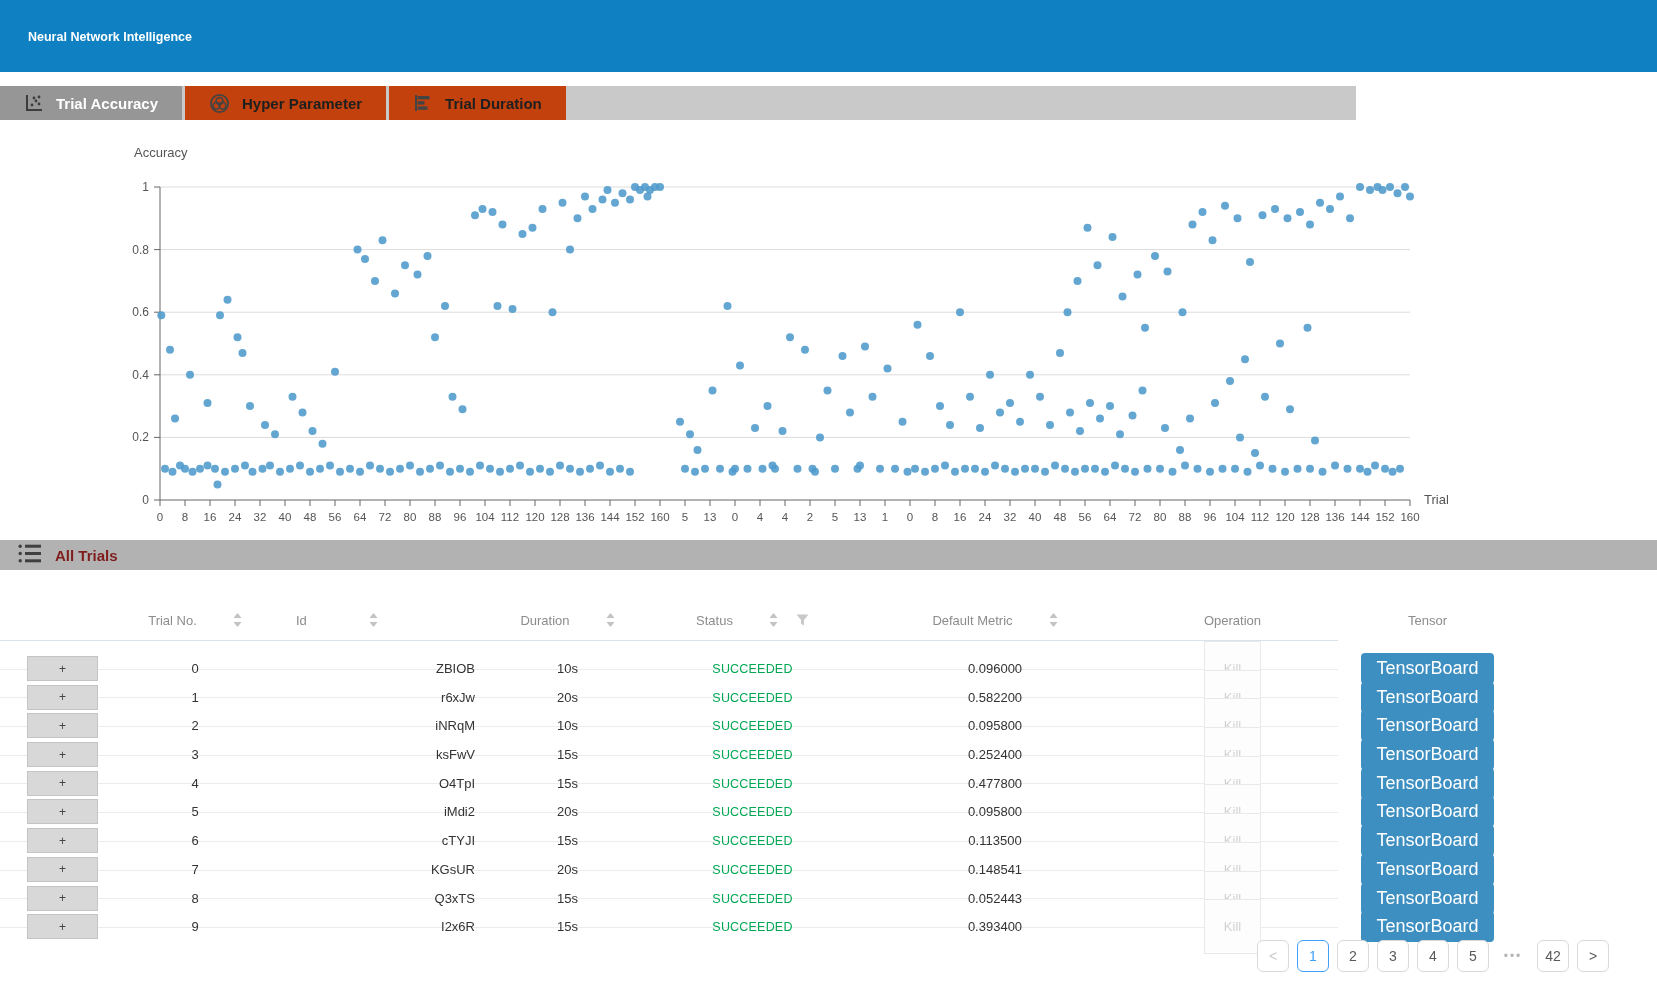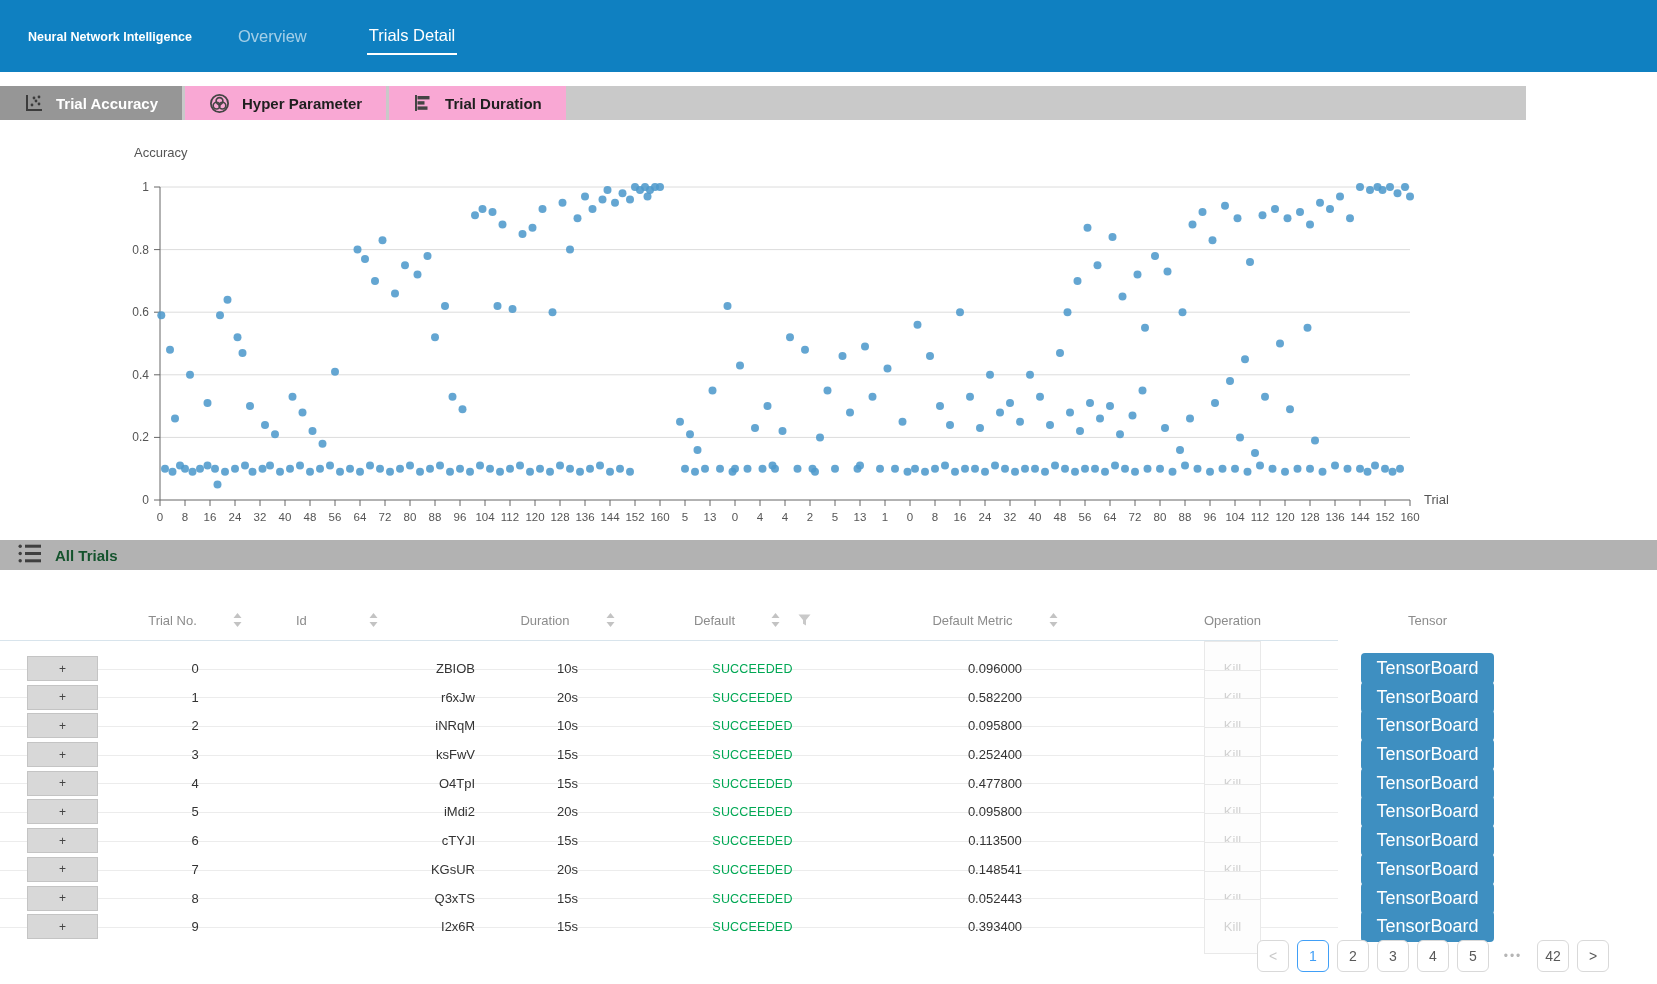--- a/index.html
+++ b/index.html
@@ -16,37 +16,37 @@
     position: absolute; top:0; left:0; width:1657px; height:72px;
     background:#0f80c1; display:flex; align-items:center;
   }
   .logo { display:flex; flex-direction:row; align-items:center; margin-left:28px; width:160px; }
   .logo-caption { color:#fff; font-size:12.5px; font-weight:700; margin-top:2px; white-space:nowrap; }
   .nav-tabs { display:flex; gap:58px; margin-left:48px; align-items:center; height:100%; }
   .nav-tab { color:rgba(255,255,255,.62); font-size:16.5px; cursor:pointer; padding:8px 2px; }
   .nav-tab.active { color:#fff; border-bottom:2px solid #fff; }
   
   .strip {
-    position:absolute; top:86px; left:0; width:1526px; height:34px;
+    position:absolute; top:86px; left:0; width:1356px; height:34px;
     background:#c9c9c9; display:flex; gap:3px;
   }
   .tool-tab {
     display:flex; align-items:center; gap:12px; padding:0 24px;
-    background:#f9a8d4; color:#1f1f1f; font-size:15px; font-weight:600; cursor:pointer;
+    background:#c2410c; color:#1f1f1f; font-size:15px; font-weight:600; cursor:pointer;
   }
   .tool-tab.active { background:#969696; color:#fff; }
   .tool-tab .ticon { display:flex; align-items:center; }
   
   .chart-wrap { position:absolute; top:130px; left:0; width:1657px; height:400px; }
   
   .allbar {
     position:absolute; top:540px; left:0; width:1657px; height:30px;
     background:#b2b2b2; display:flex; align-items:center; gap:13px; padding-left:18px;
   }
-  .allbar-title { font-size:15px; font-weight:700; color:#14532d; }
+  .allbar-title { font-size:15px; font-weight:700; color:#7f1d1d; }
   
   .trials-table { position:absolute; top:600px; left:0; width:1338px; }
   .thead, .trow {
     display:grid;
     grid-template-columns: 75px 190px 185px 185px 185px 300px 175px 215px;
     padding-left:25px; align-items:center;
   }
   .thead { height:41px; color:#8c8c8c; font-size:13px; border-bottom:1px solid #d8e4ec; }
   .th { display:flex; align-items:center; justify-content:center; gap:36px; }
   .th.left { justify-content:flex-start; padding-left:6px; gap:62px; }
@@ -83,24 +83,20 @@
 </head>
 <body>
 
 <div class="navbar">
   <div class="logo">
     <svg width="78" height="42" viewBox="0 0 78 42">
       <path d="M6 38 L19 7 L32 32 L45 7 L58 38" fill="none" stroke="#fff" stroke-width="7" stroke-linejoin="round" stroke-linecap="round"></path>
       <path d="M60 3 L69 14" fill="none" stroke="#fff" stroke-width="5" stroke-linecap="round"></path>
     </svg>
     <div class="logo-caption">Neural Network Intelligence</div>
-  </div>
-  <div class="nav-tabs">
-    <div class="nav-tab">Overview</div>
-    <div class="nav-tab active">Trials Detail</div>
   </div>
 </div>
 
 <div class="strip">
   <div class="tool-tab active">
     <span class="ticon">
       <svg width="20" height="20" viewBox="0 0 20 20">
         <path d="M3 2 V17 H18" stroke="#3c3c3c" stroke-width="2" fill="none"></path>
         <circle cx="8" cy="12" r="1.4" fill="#3c3c3c"></circle>
           <circle cx="12" cy="8" r="1.4" fill="#3c3c3c"></circle>
@@ -568,21 +564,21 @@
         <span class="icons">
           <span>
             <svg width="9" height="14" viewBox="0 0 9 14" style="display:block">
               <path d="M4.5 0 L8.5 5 L0.5 5 Z" fill="#c3c3c3"></path>
               <path d="M4.5 14 L8.5 9 L0.5 9 Z" fill="#c3c3c3"></path>
             </svg>
           </span>
         </span>
       </div>
       <div class="th">
-        <span>Default</span>
+        <span>Status</span>
         <span class="icons">
           <span>
             <svg width="9" height="14" viewBox="0 0 9 14" style="display:block">
               <path d="M4.5 0 L8.5 5 L0.5 5 Z" fill="#c3c3c3"></path>
               <path d="M4.5 14 L8.5 9 L0.5 9 Z" fill="#c3c3c3"></path>
             </svg>
           </span>
           <span>
             <svg width="13" height="12" viewBox="0 0 13 12" style="display:block">
               <path d="M0.5 0.5 H12.5 L8 6 V11.5 L5 9.8 V6 Z" fill="#c9c9c9"></path>

